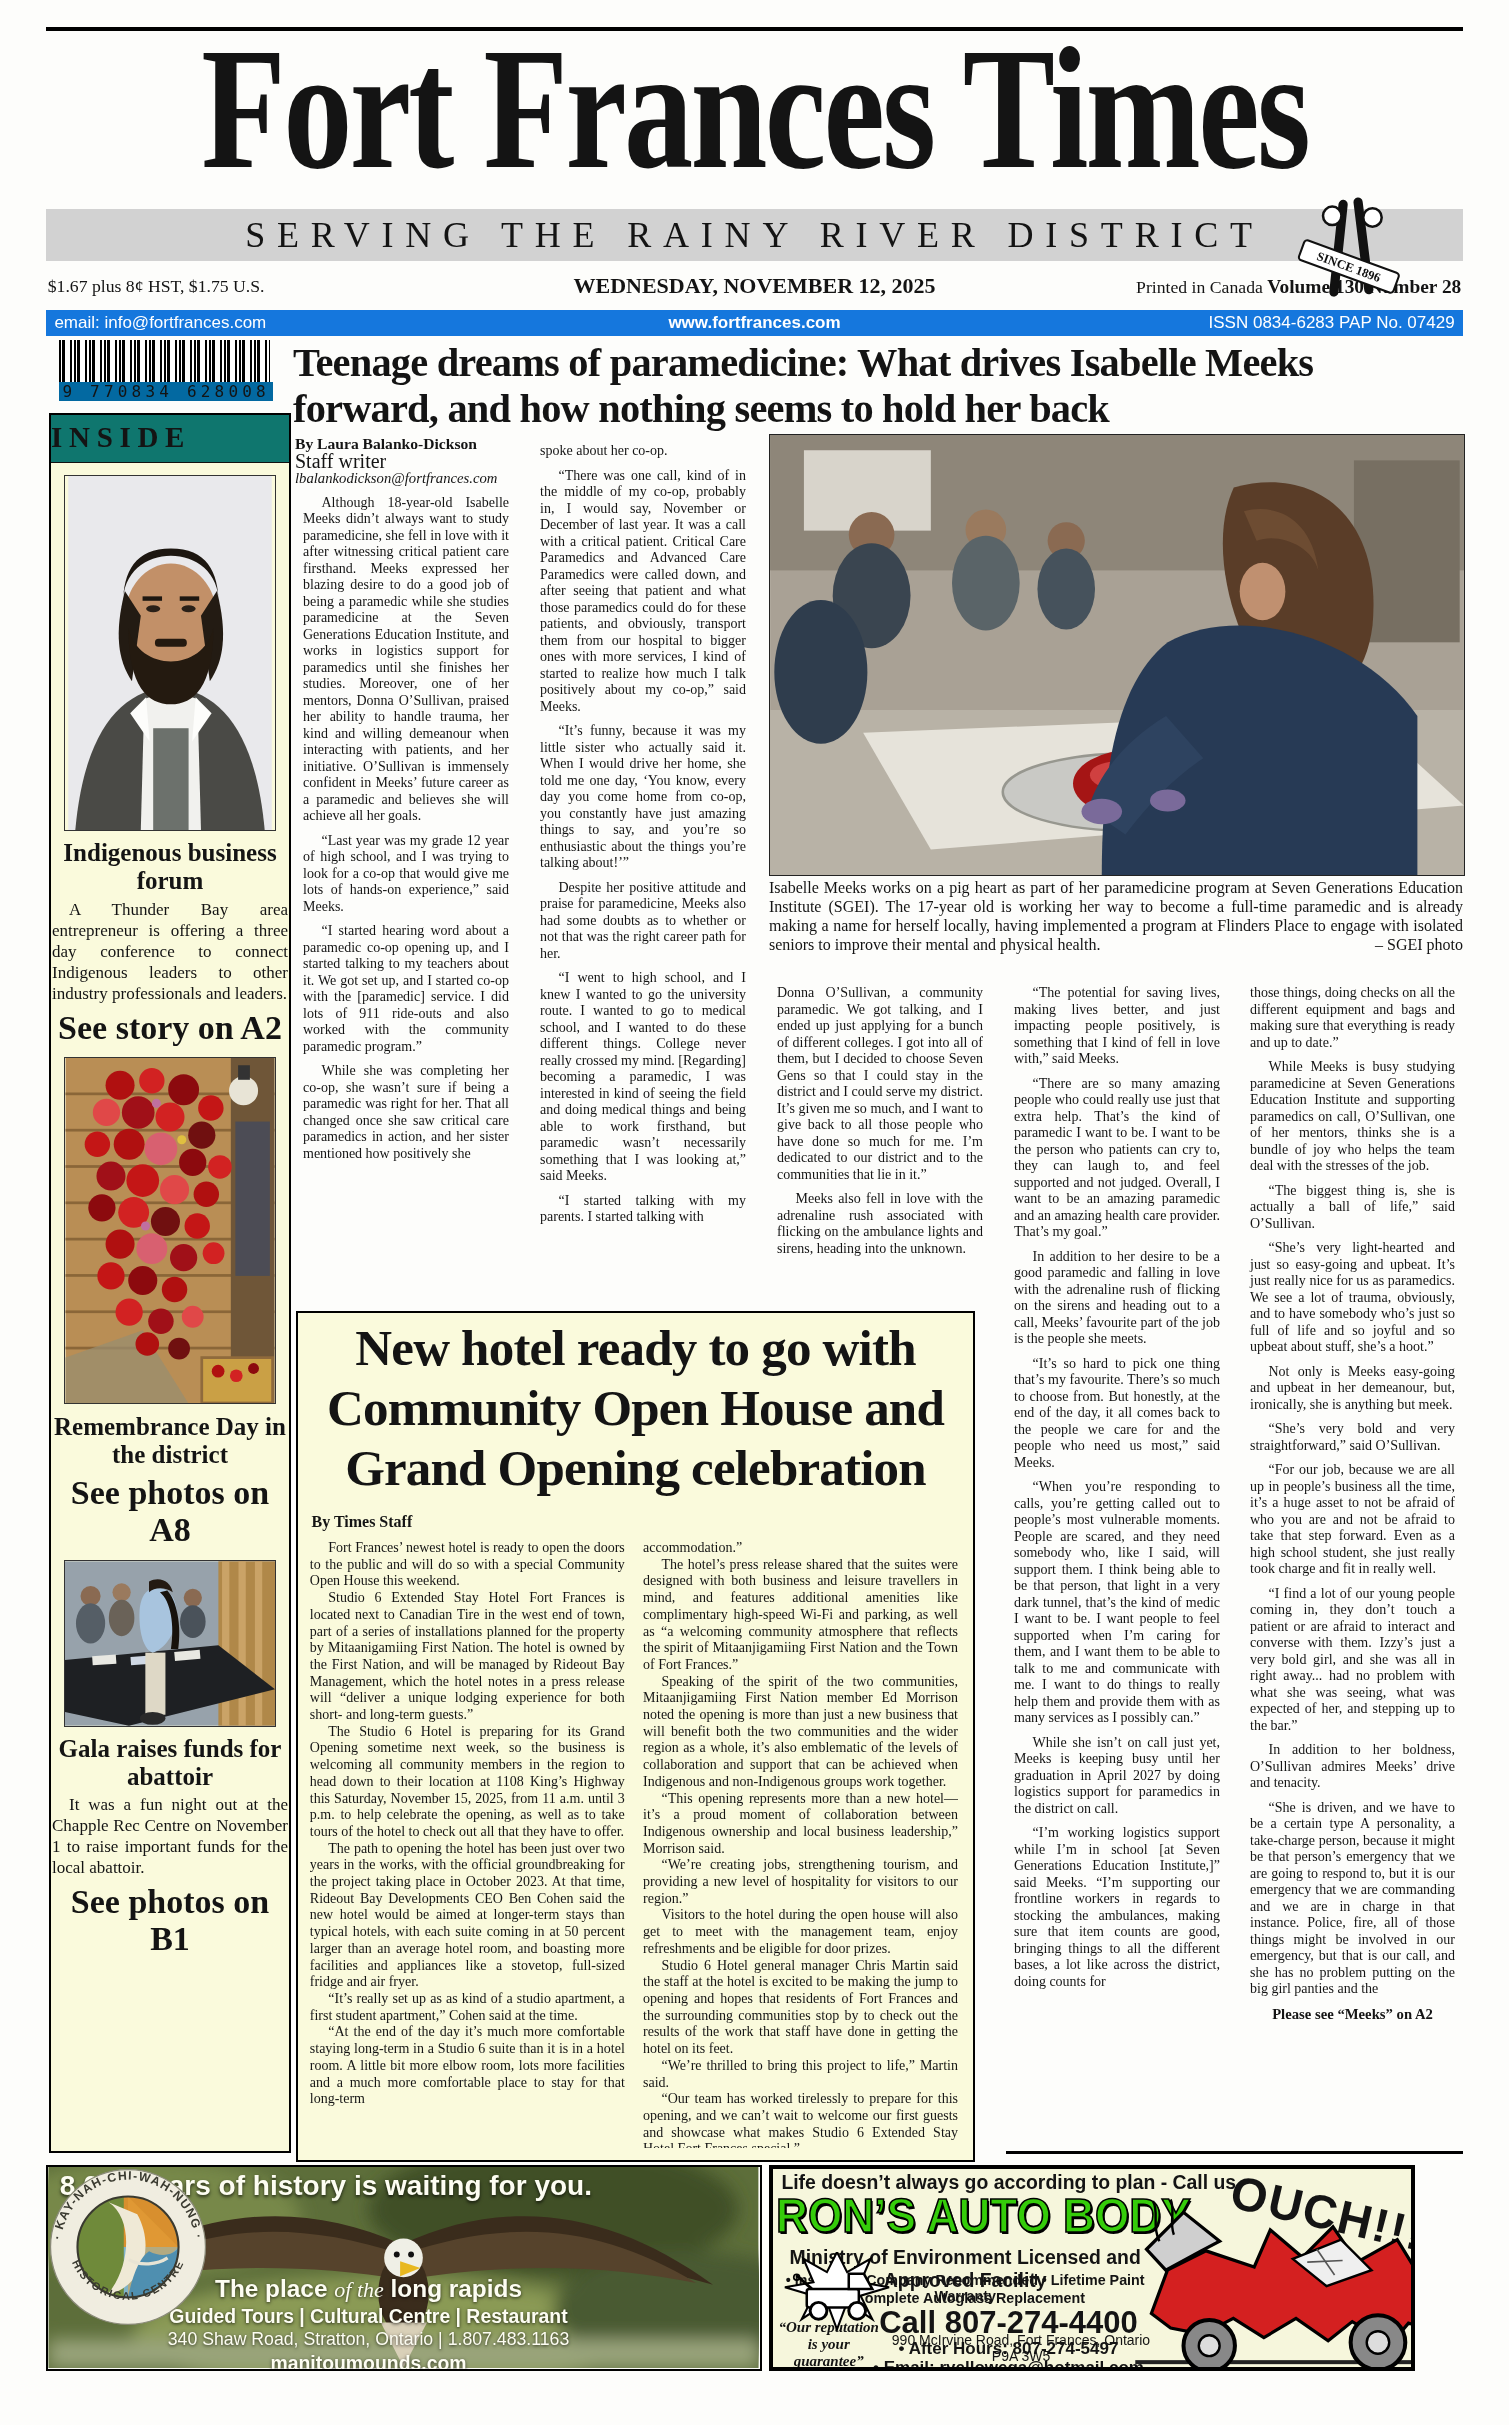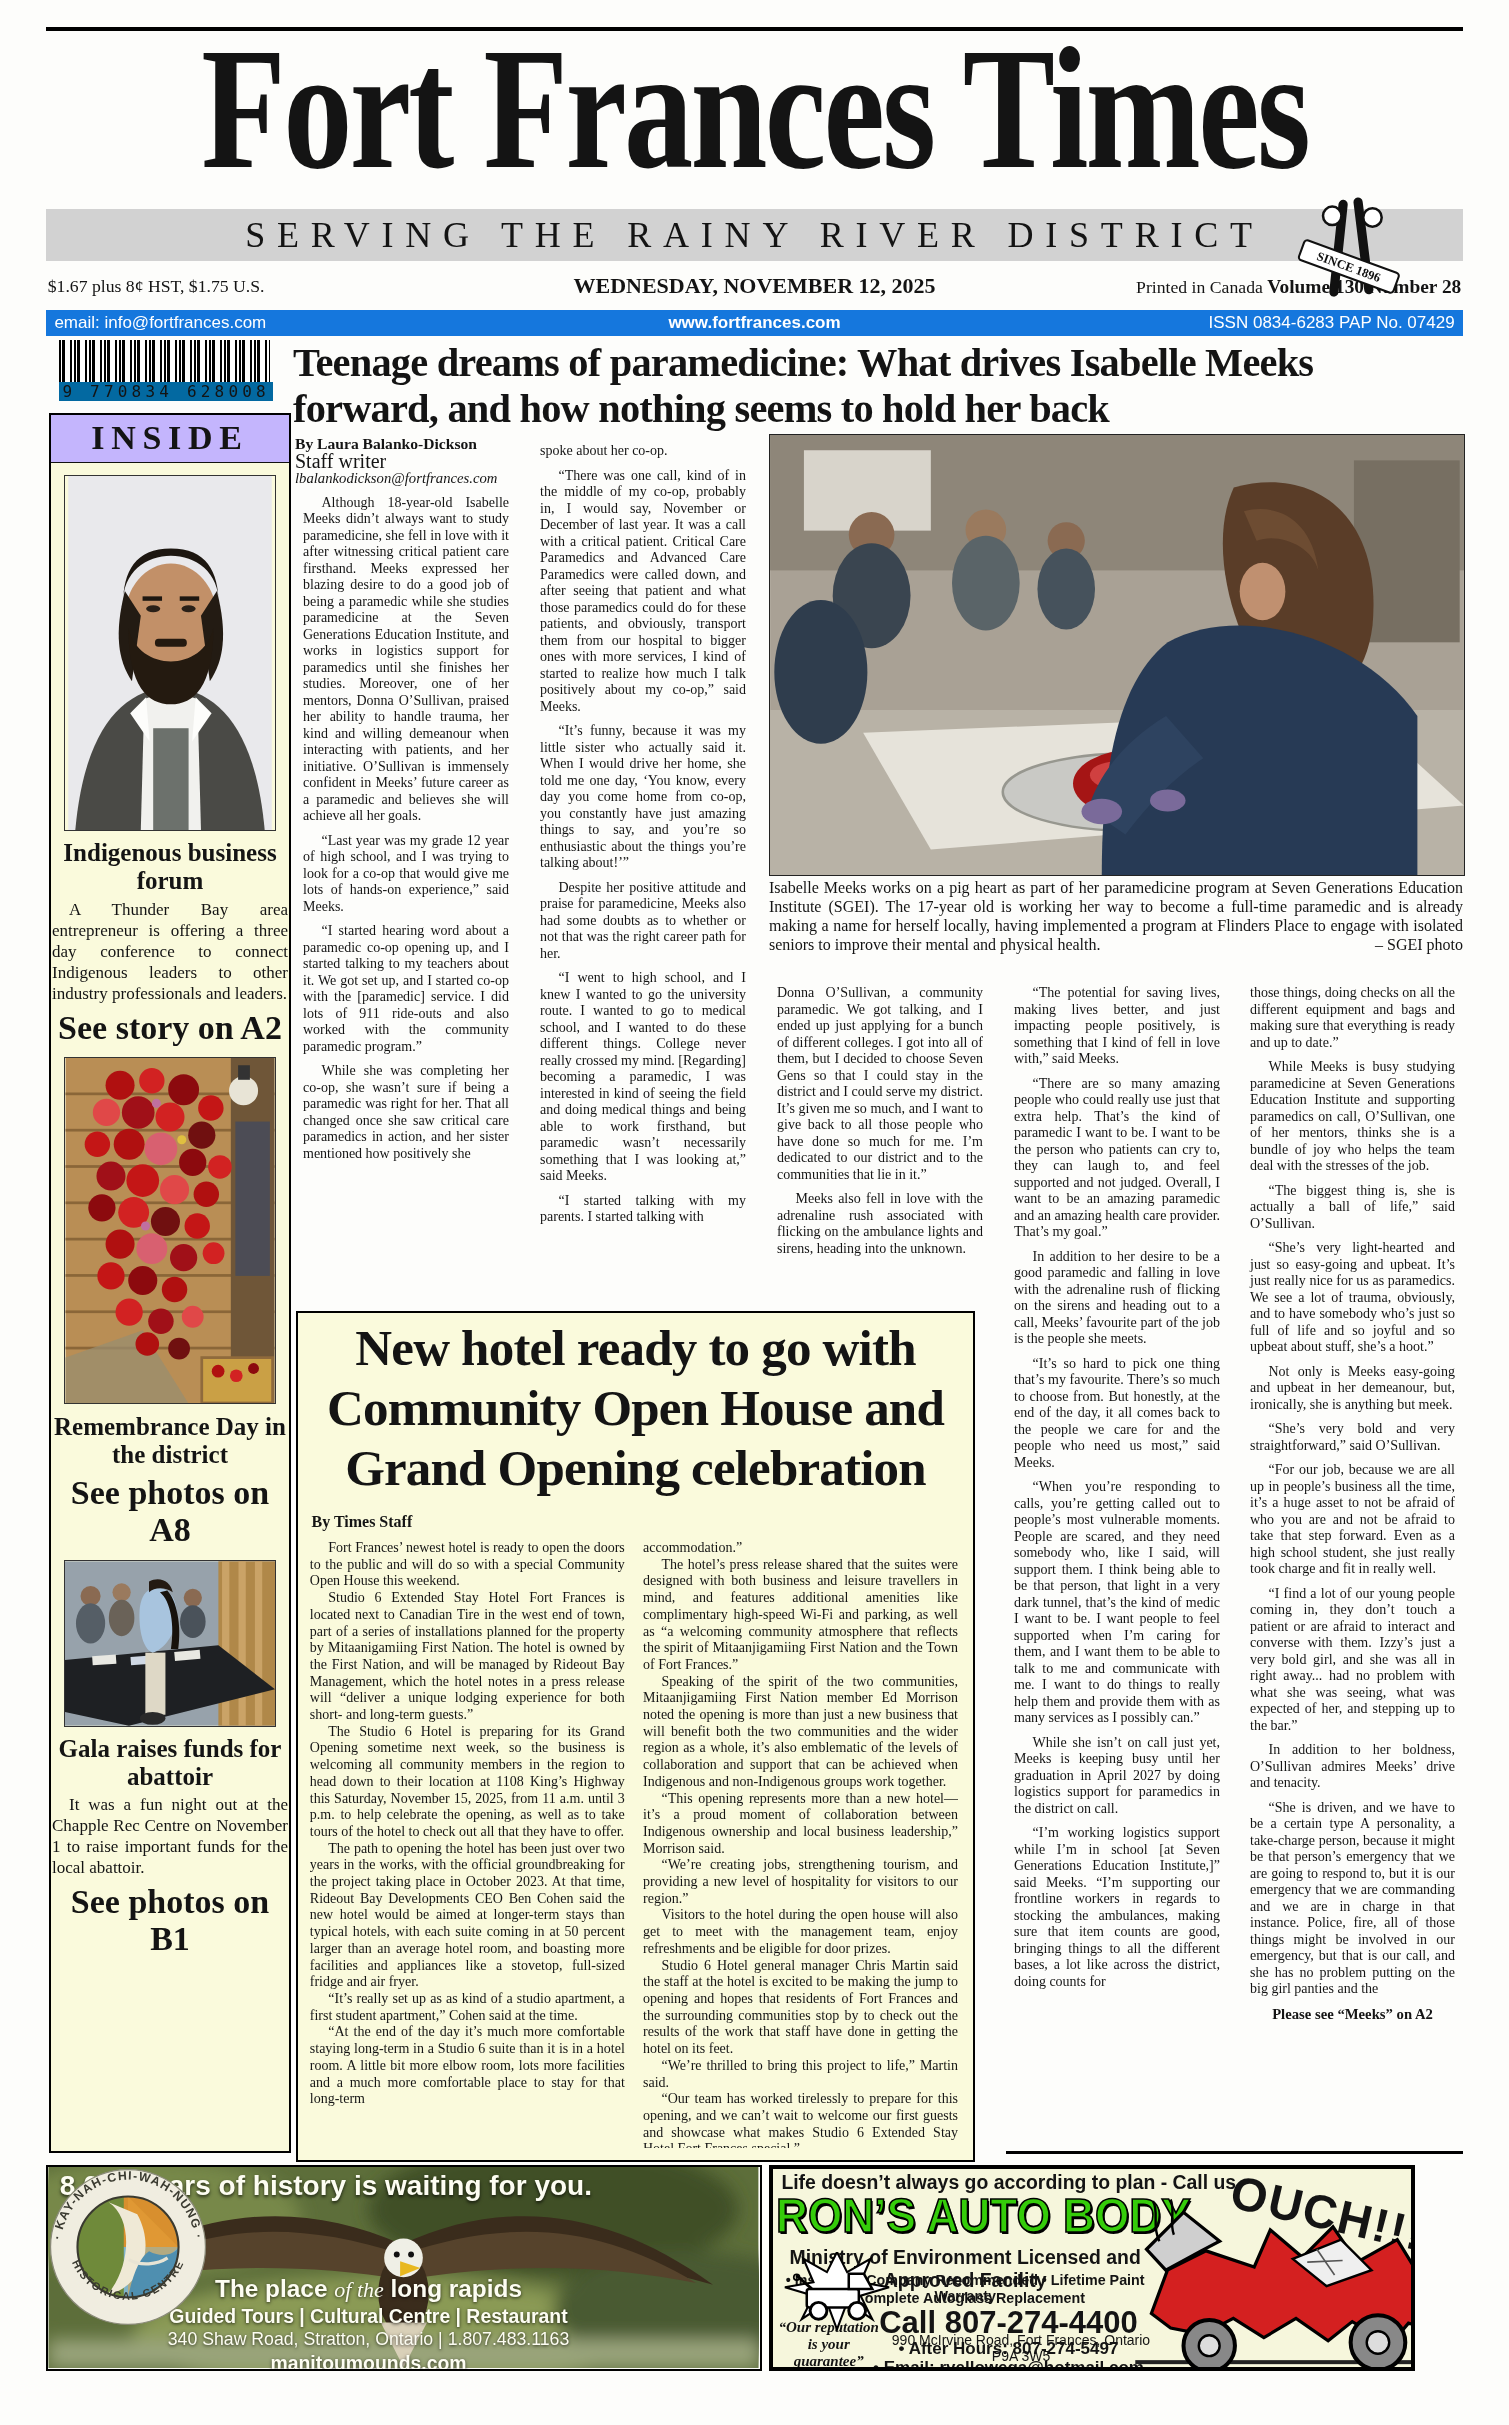--- a/index.html
+++ b/index.html
@@ -31,22 +31,22 @@
                  line-height:46px;letter-spacing:-0.8px;transform:scaleX(.985);transform-origin:left top;}
 
   
   .barcode{left:59px;top:340px;width:221px;height:61px;}
   .bars{position:absolute;left:0;top:0;width:211px;height:47px;
         background:repeating-linear-gradient(90deg,#000 0 1.7px,#fff 1.7px 3.4px,#000 3.4px 5.9px,#fff 5.9px 7.6px,#000 7.6px 8.4px,#fff 8.4px 11px,#000 11px 12.6px,#fff 12.6px 15px);}
   .barnum{position:absolute;left:0;top:42px;background:#0369a1;padding:0 3.4px;
           font-family:"DejaVu Sans Mono",monospace;font-size:16px;letter-spacing:4.2px;}
   .inside-box{left:49px;top:413px;width:242px;height:1740px;background:#fafadc;border:2.5px solid #000;
               box-sizing:border-box;overflow:hidden;}
-  .inside-head{height:47px;background:#c4b5fd;border-bottom:1.7px solid #111;text-align:center;
-               font-weight:bold;font-size:34px;line-height:45px;letter-spacing:6.7px;}
+  .inside-head{height:47px;background:#0f766e;border-bottom:1.7px solid #111;text-align:left;
+               font-weight:bold;font-size:29px;line-height:45px;letter-spacing:6.7px;}
   .inside-body{padding:0 1px;}
   .inside-photo{margin:11.8px auto 0;border:0.8px solid #333;display:block;}
   .inside-h{margin:8.4px 0 0;font-size:25px;line-height:28px;font-weight:bold;text-align:center;}
   .inside-p{margin:3.4px 0 0;font-size:17px;line-height:21px;text-align:justify;text-indent:17px;}
   .inside-see{margin:5px 0 0;font-size:34px;line-height:37px;font-weight:bold;text-align:center;}
 
   
   .col{position:absolute;width:222px;font-size:14px;line-height:16.5px;text-align:justify;overflow:hidden;}
   .col p{margin:8px;text-indent:18.5px;}
   .byline{margin-bottom:7.6px;text-align:left;}

